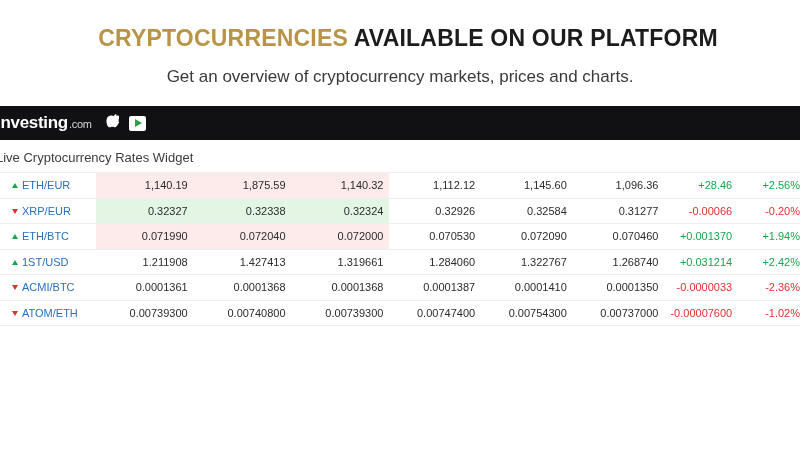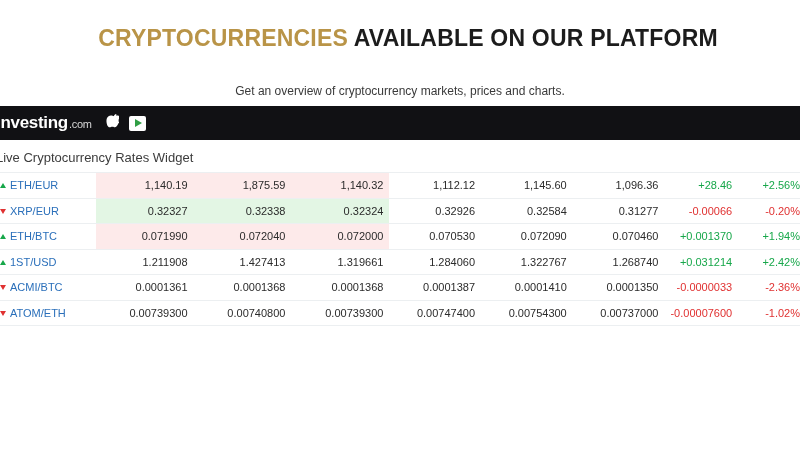--- a/index.html
+++ b/index.html
@@ -24,22 +24,22 @@
   .title {
     font-size: 23px;
     font-weight: bold;
     letter-spacing: .2px;
     color: #1c1c1c;
     line-height: 1.1;
     padding-left: 16px;
   }
   .title .accent { color: #b99447; }
   .subtitle {
-    margin-top: 33px;
-    font-size: 12px;
+    margin-top: 16px;
+    font-size: 17px;
     color: #3a3a3a;
   }
 
   
   .widget-bar {
     position: absolute;
     top: 106px; left: 0;
     width: 800px; height: 34px;
     background: #111114;
     display: flex;
@@ -103,21 +103,21 @@
   .rates td {
     height: 25.5px;
     padding: 0 6px;
     border-bottom: 1px solid #eceff1;
     white-space: nowrap;
   }
   .rates tr:first-child td { border-top: 1px solid #eceff1; }
 
   td.pair {
     width: 96px;
-    padding-left: 0;
+    padding-left: 12px;
     text-align: left;
     color: #2a6fba;
   }
   td.pair .arrow {
     display: inline-block;
     width: 0; height: 0;
     margin-right: 4px;
     vertical-align: 1px;
   }
   .arrow.up {

